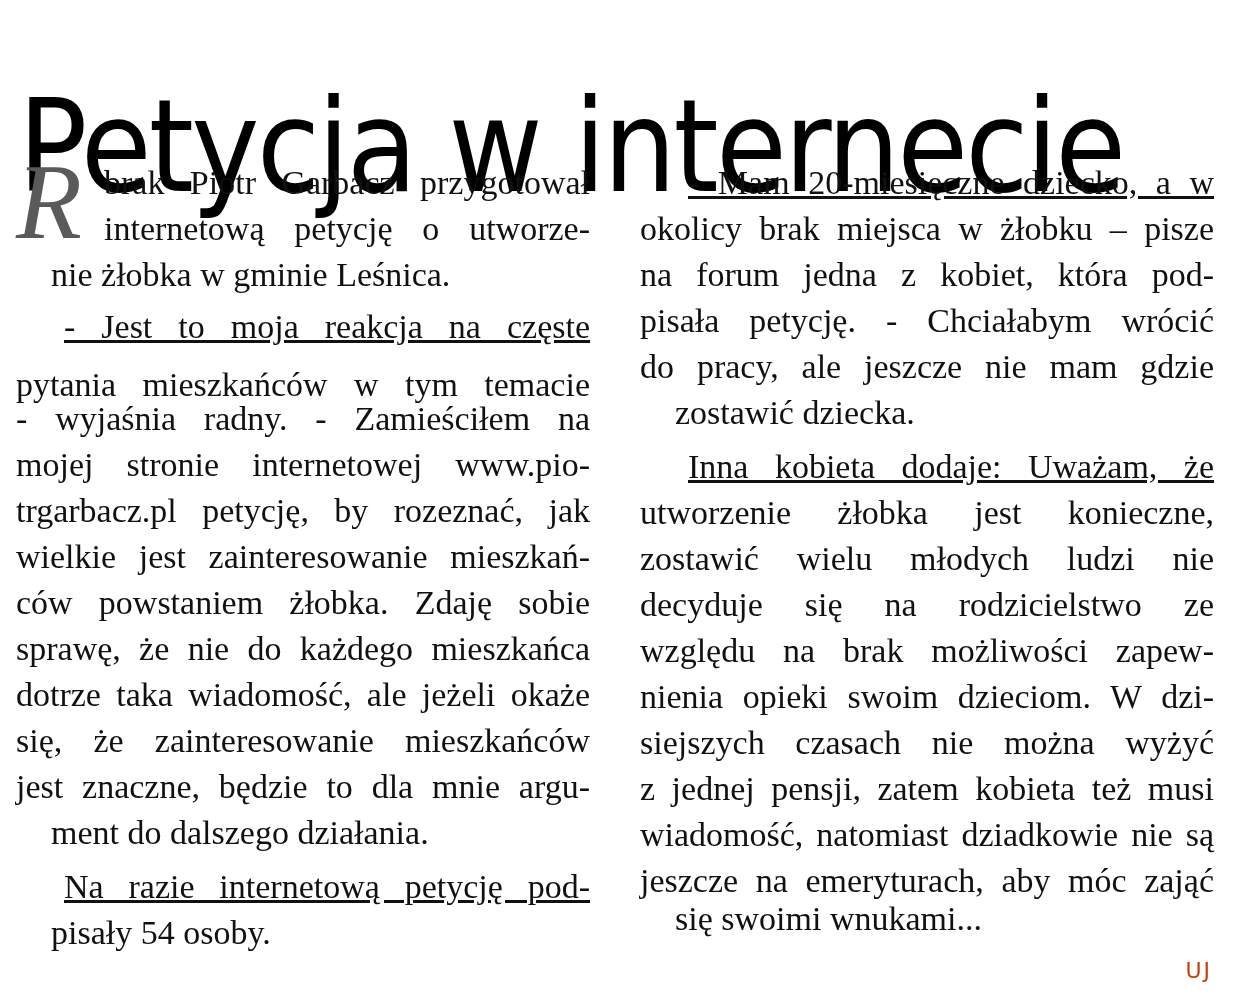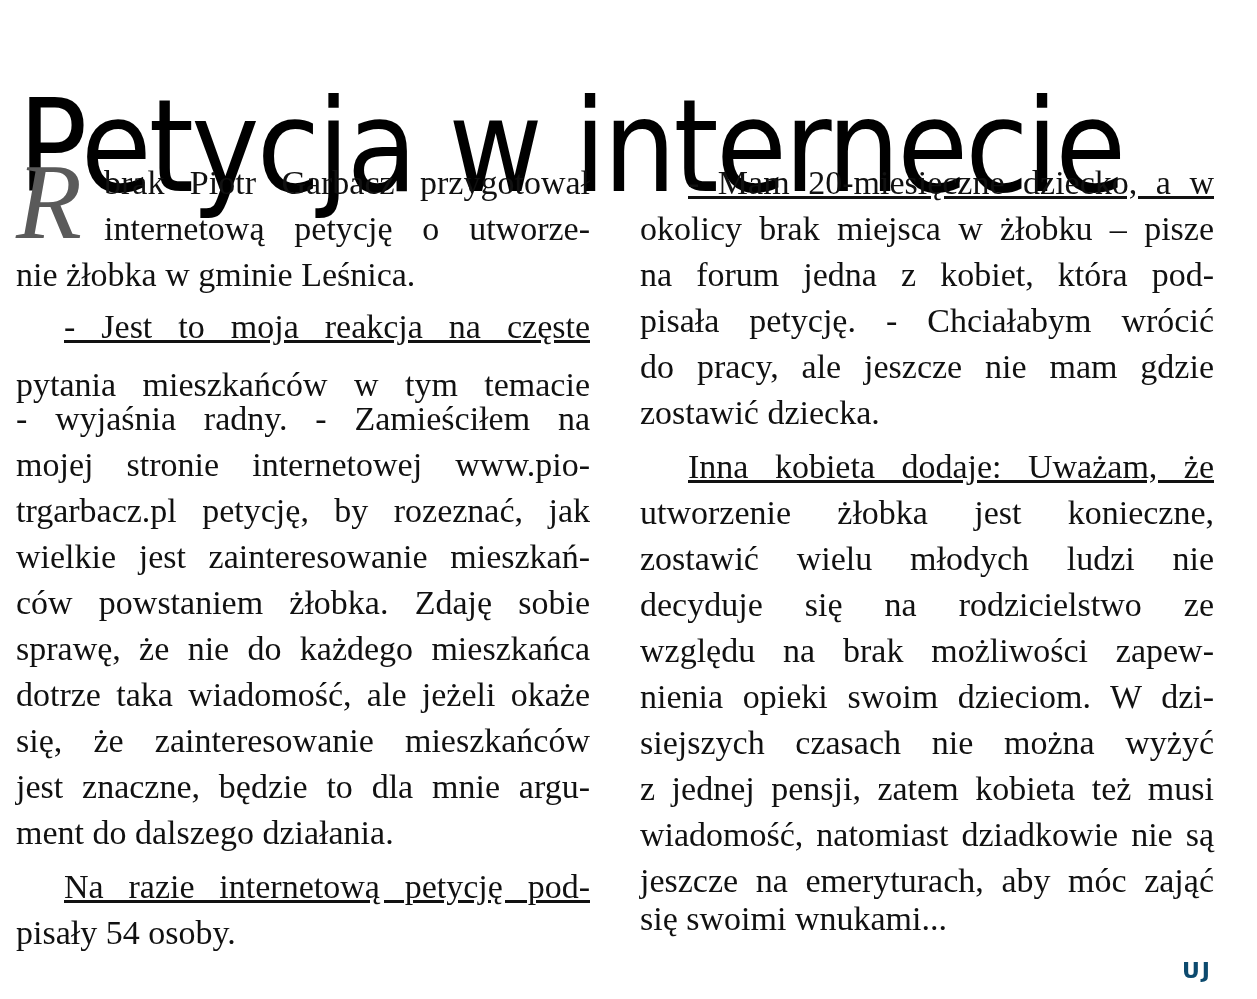--- a/index.html
+++ b/index.html
@@ -11,31 +11,31 @@
     transform: scaleX(0.9); transform-origin: left top;
     white-space: nowrap; color: #000;
   }
   .col { position: absolute; top: 160px; font-family: "Liberation Serif", "DejaVu Serif", serif; font-size: 34px; color: #111; }
   .col-left { left: 16px; width: 574px; }
   .col-right { left: 640px; width: 574px; }
   .line {
     position: absolute; left: 0; height: 46px; line-height: 46px;
     white-space: nowrap; text-align: justify; text-align-last: justify; width: 574px;
   }
-  .line.last { text-align-last: left; }
+  .line.last { text-align-last: left; margin-left: 35px; }
   .line.indent { left: 48px; width: 526px; text-decoration: underline; }
   .line.dropcap-line { left: 88px; width: 486px; }
   .dropcap {
     position: absolute; left: 0; top: -8px;
     font-family: "Liberation Serif", serif; font-style: italic;
     font-size: 108px; line-height: 100px; color: #5a5a5a;
   }
   .signature {
     position: absolute; right: 45px; top: 958px;
-    font-family: "DejaVu Sans", sans-serif; font-weight: bold; font-size: 22px; letter-spacing: 2px; color: #0c4a6e;
+    font-family: "DejaVu Sans", sans-serif; font-weight: normal; font-size: 22px; letter-spacing: 2px; color: #c2410c;
   }
 </style>
 </head>
 <body>
 
 <h1 class="title">Petycja w internecie</h1>
 
 <div class="col col-left">
   <span class="dropcap">R</span>
   <div class="line dropcap-line" style="top:0px">brak Piotr Garbacz przygotował</div>

